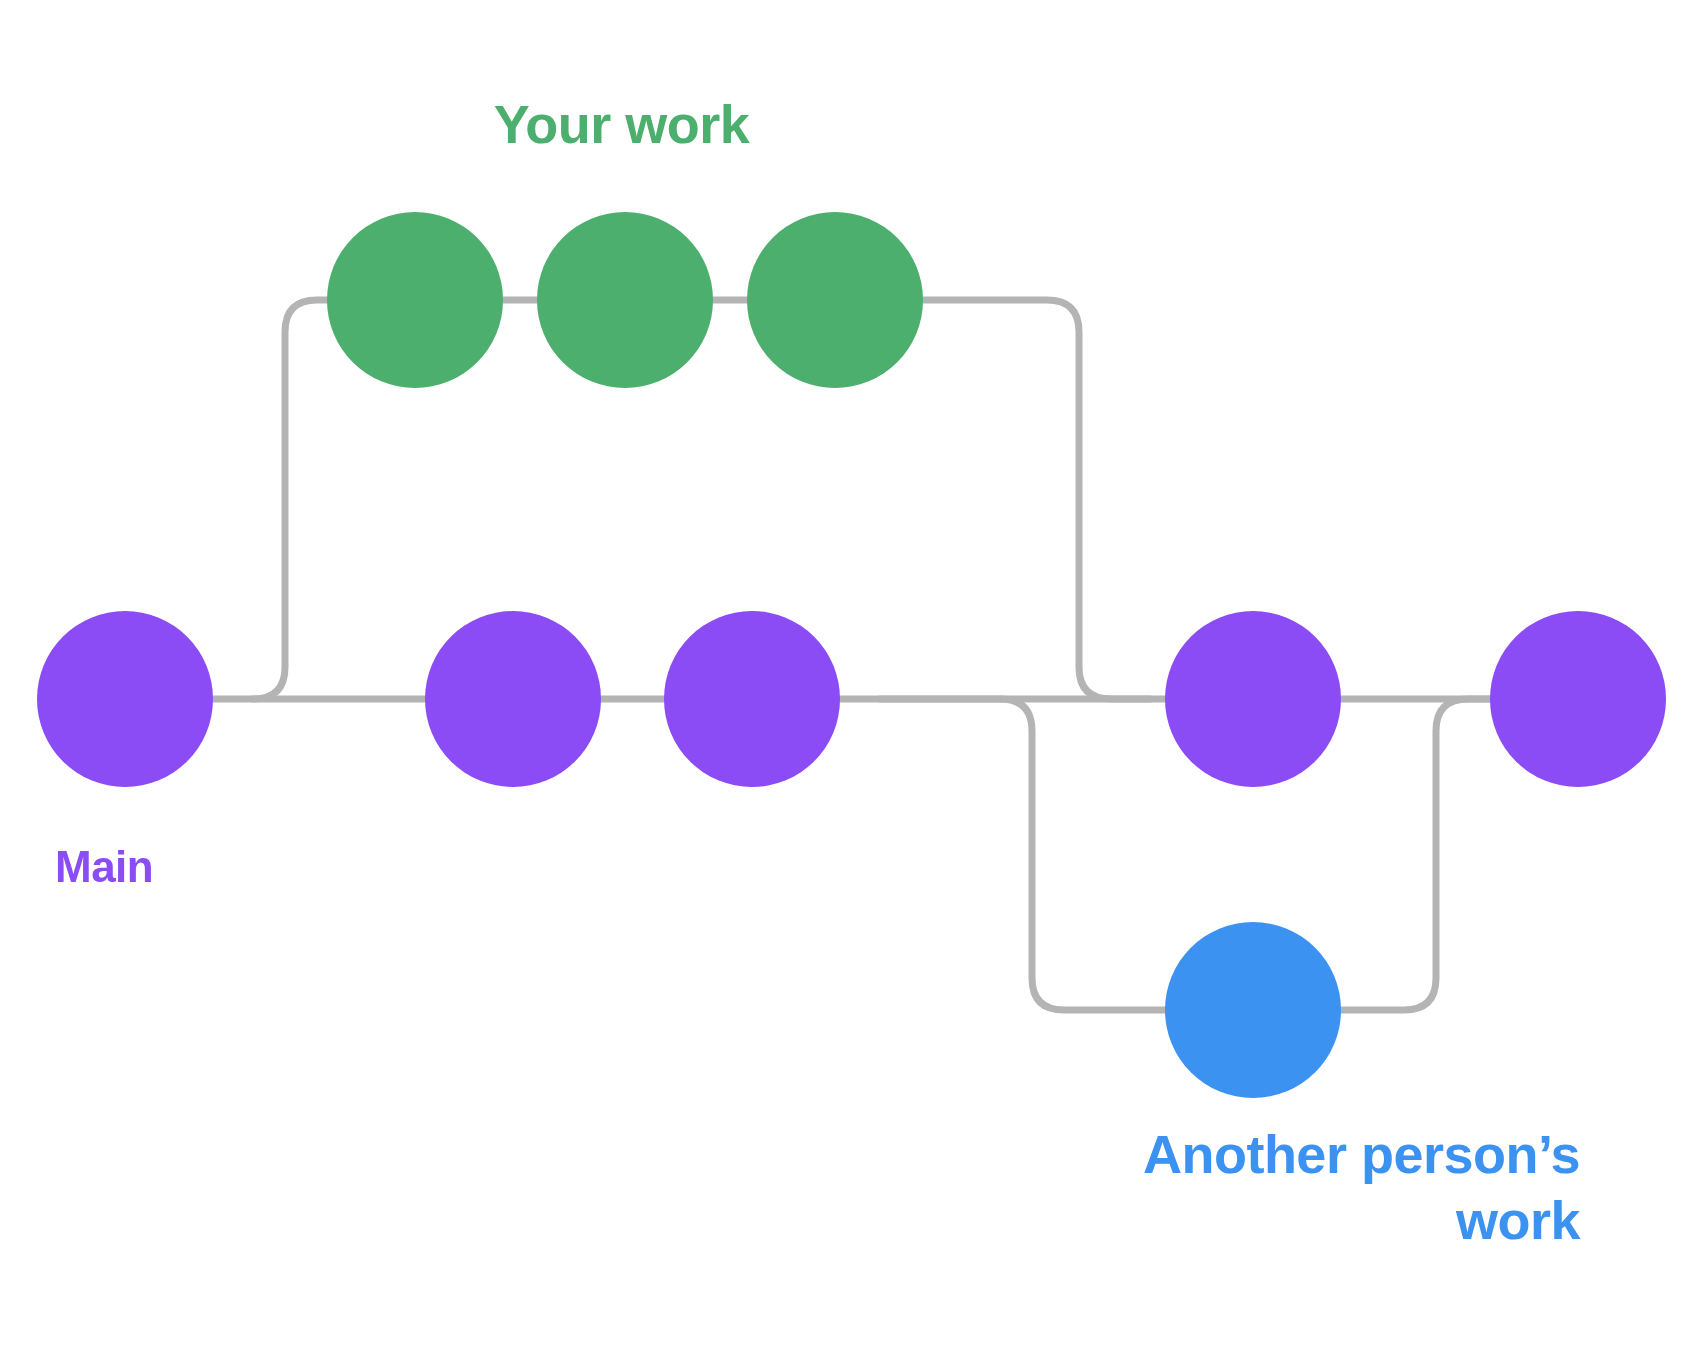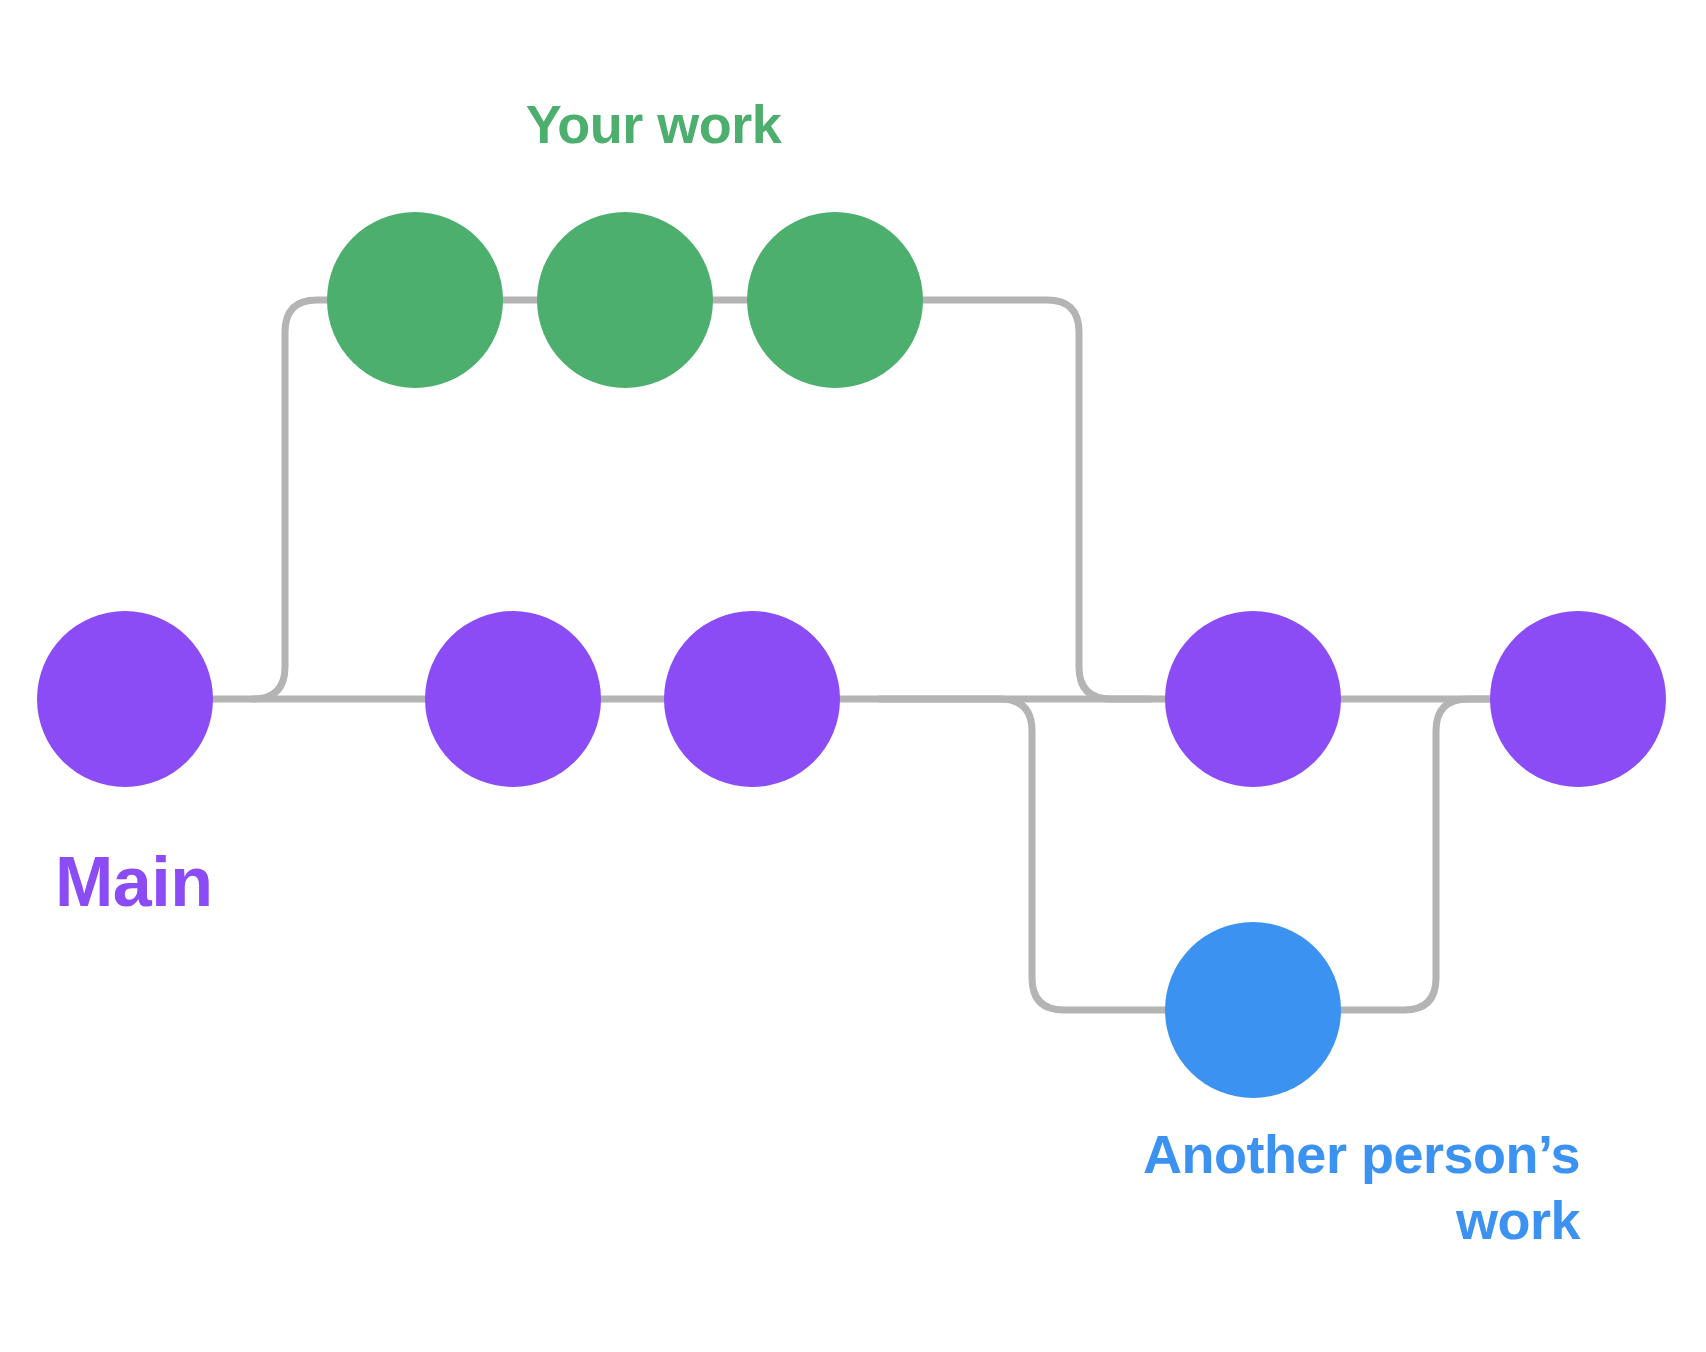--- a/index.html
+++ b/index.html
@@ -31,26 +31,25 @@
     letter-spacing: -0.5px;
     white-space: pre-line;
     line-height: 1.22;
   }
   #label-your-work {
     left: 0;
     top: 92px;
     width: 1243px;
     text-align: center;
     font-size: 54px;
-    padding-left: 32px;
   }
   #label-main {
     left: 55px;
     top: 840px;
-    font-size: 70px;
+    font-size: 44px;
     text-align: left;
   }
   #label-another-person {
     left: 780px;
     top: 1122px;
     width: 800px;
     text-align: right;
     font-size: 54px;
   }
 </style>

